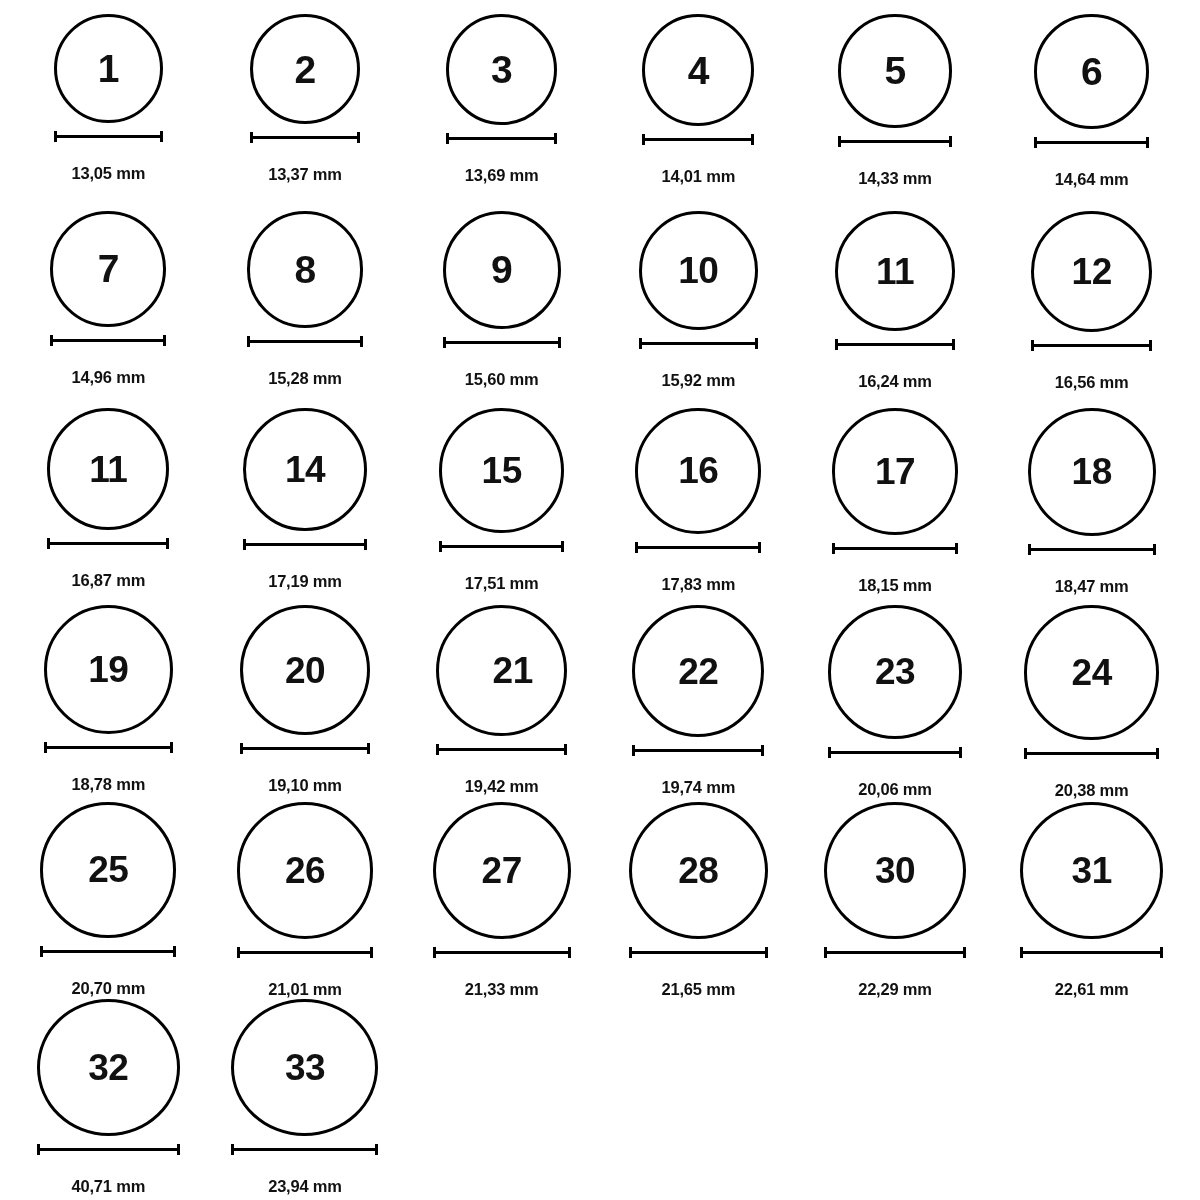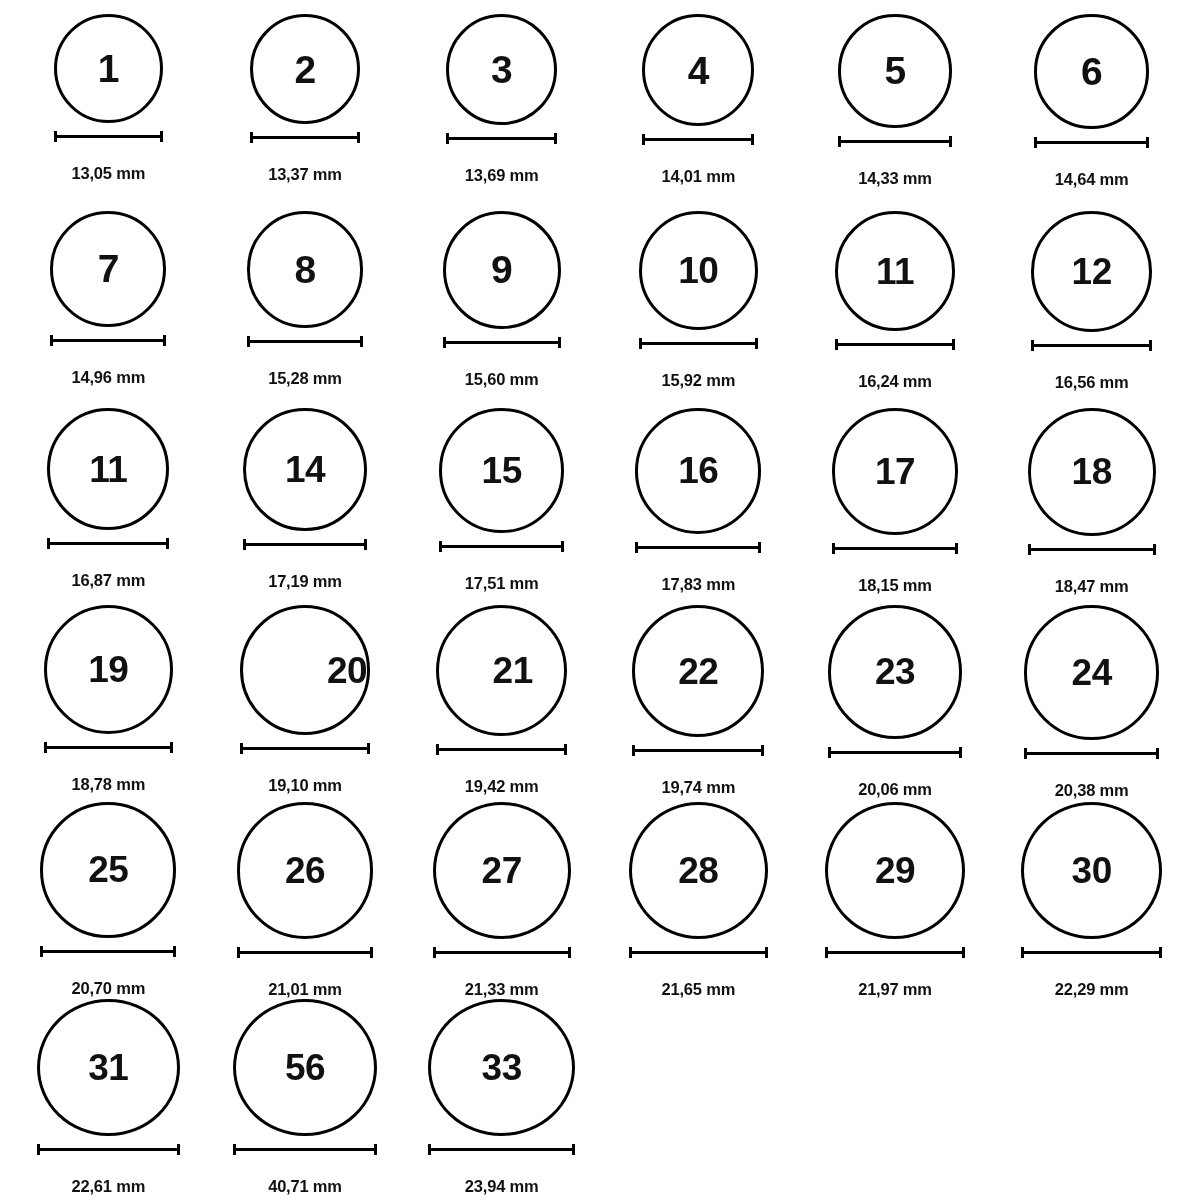--- a/index.html
+++ b/index.html
@@ -332,21 +332,21 @@
         <div class="measure">
           <div class="dim-line" style="width: 129px;">
             <div class="bar"></div>
             <div class="cap left"></div>
             <div class="cap right"></div>
           </div>
           <div class="mm-text">18,78 mm</div>
         </div>
       </div>
       <div class="cell">
-        <div class="ring" style="width: 130.1px; height: 130.1px; justify-content: flex-end;">
+        <div class="ring" style="width: 130.1px; height: 130.1px;">
           <span class="ring-label" style="font-size: 37px;">20</span>
         </div>
         <div class="measure">
           <div class="dim-line" style="width: 130.1px;">
             <div class="bar"></div>
             <div class="cap left"></div>
             <div class="cap right"></div>
           </div>
           <div class="mm-text">19,10 mm</div>
         </div>
@@ -449,33 +449,20 @@
         <div class="measure">
           <div class="dim-line" style="width: 139px;">
             <div class="bar"></div>
             <div class="cap left"></div>
             <div class="cap right"></div>
           </div>
           <div class="mm-text">21,65 mm</div>
         </div>
       </div>
       <div class="cell">
-        <div class="ring" style="width: 140.1px; height: 140.1px;">
-          <span class="ring-label" style="font-size: 37px;">29</span>
-        </div>
-        <div class="measure">
-          <div class="dim-line" style="width: 140.1px;">
-            <div class="bar"></div>
-            <div class="cap left"></div>
-            <div class="cap right"></div>
-          </div>
-          <div class="mm-text">21,97 mm</div>
-        </div>
-      </div>
-      <div class="cell">
         <div class="ring" style="width: 141.2px; height: 141.2px;">
           <span class="ring-label" style="font-size: 37px;">30</span>
         </div>
         <div class="measure">
           <div class="dim-line" style="width: 141.2px;">
             <div class="bar"></div>
             <div class="cap left"></div>
             <div class="cap right"></div>
           </div>
           <div class="mm-text">22,29 mm</div>
@@ -489,21 +476,21 @@
           <div class="dim-line" style="width: 142.4px;">
             <div class="bar"></div>
             <div class="cap left"></div>
             <div class="cap right"></div>
           </div>
           <div class="mm-text">22,61 mm</div>
         </div>
       </div>
       <div class="cell">
         <div class="ring" style="width: 143.4px; height: 143.4px;">
-          <span class="ring-label" style="font-size: 37px;">56</span>
+          <span class="ring-label" style="font-size: 37px;">32</span>
         </div>
         <div class="measure">
           <div class="dim-line" style="width: 143.4px;">
             <div class="bar"></div>
             <div class="cap left"></div>
             <div class="cap right"></div>
           </div>
           <div class="mm-text">40,71 mm</div>
         </div>
       </div>

